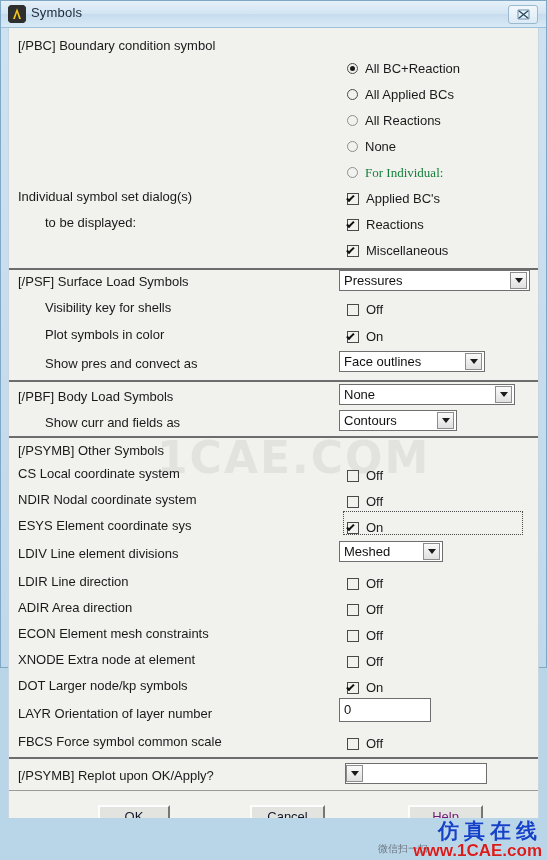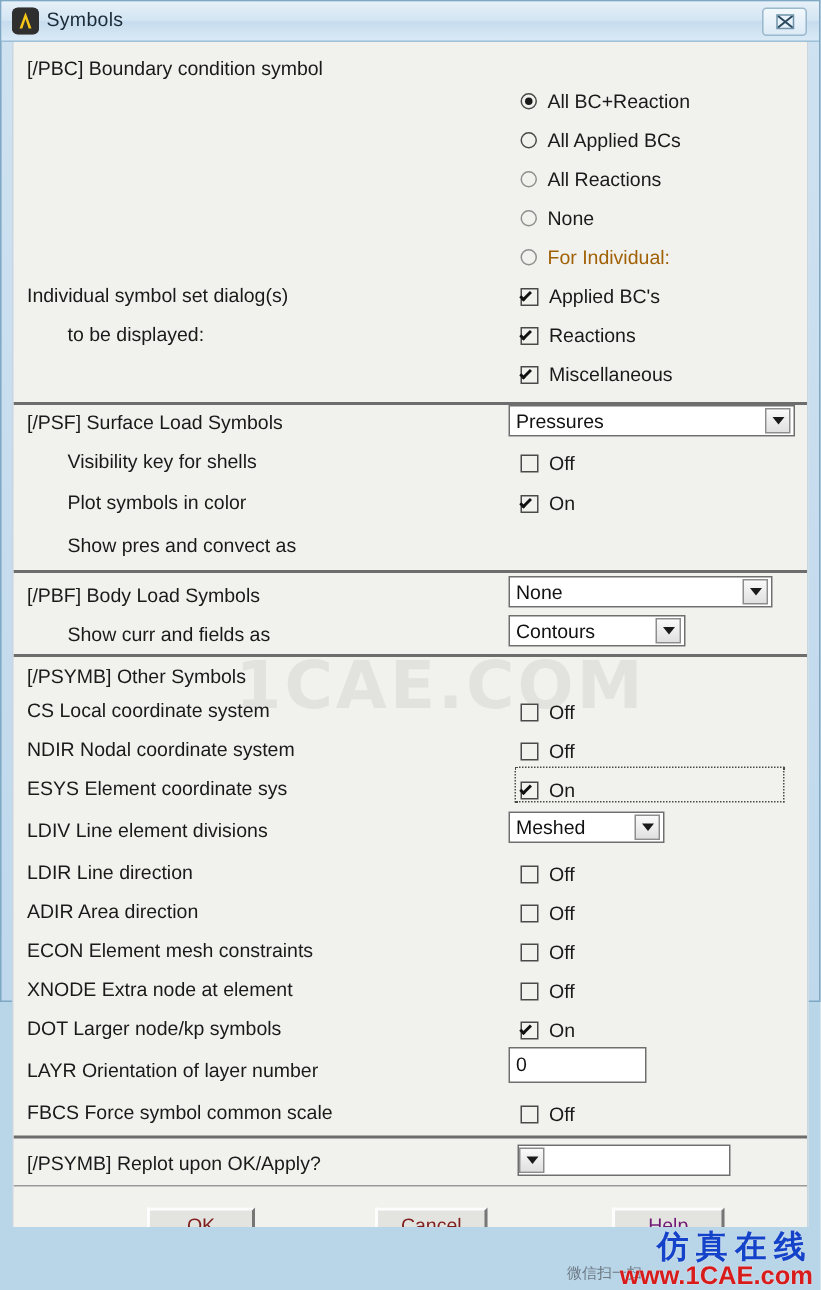--- a/index.html
+++ b/index.html
@@ -77,21 +77,21 @@
   }
   .cb.on:after{
     content:"";position:absolute;left:1px;top:4px;width:6px;height:2px;
     border-left:2px solid #111;border-bottom:2px solid #111;
     transform:rotate(-45deg);transform-origin:left bottom;
   }
   .opt-text{
     font-size:13px;color:#1a1a1a;margin-left:7px;vertical-align:middle;
     white-space:nowrap;
   }
-  .opt-text.dim{color:#a16207;}
+  .opt-text.dim{color:#15803d;font-family:Liberation Serif, serif;}
   
   .combo{
     position:absolute;height:21px;background:#ffffff;
     border:1px solid #6f6f6f;box-sizing:border-box;
     display:flex;align-items:center;cursor:pointer;gap:25px;
   }
   .combo .val{
     font-size:13px;color:#111;padding-left:4px;flex:1;
     white-space:nowrap;overflow:hidden;line-height:19px;
   }
@@ -117,21 +117,21 @@
   .focusframe{
     position:absolute;border:1px dotted #4a4a4a;box-sizing:border-box;
     pointer-events:none;
   }
   .btn{
     position:absolute;height:23px;
     background:#e3e3e0;
     border-top:2px solid #fdfdfd;border-left:2px solid #fdfdfd;
     border-right:2px solid #767676;border-bottom:2px solid #767676;
     box-sizing:border-box;
-    font-size:13px;color:#7f1d1d;
+    font-size:13px;color:#0f172a;
     display:flex;align-items:center;justify-content:center;
     cursor:pointer;
   }
   .btn.disabled{color:#701a75;}
   
   .wm-big{
     position:absolute;left:148px;top:404px;
     font-size:44px;font-weight:bold;letter-spacing:2px;
     color:rgba(150,150,150,.16);
     font-family:"DejaVu Sans",sans-serif;
@@ -228,20 +228,26 @@
     <div class="ctl" style="left:338px;top:272px;">
       <span class="cb"></span><span class="opt-text">Off</span>
     </div>
 
     <div class="lbl" style="left:36px;top:299px;">Plot symbols in color</div>
     <div class="ctl" style="left:338px;top:299px;">
       <span class="cb on"></span><span class="opt-text">On</span>
     </div>
 
     <div class="lbl" style="left:36px;top:328px;">Show pres and convect as</div>
+    <div class="combo" style="left:330px;top:323px;width:146px;">
+      <span class="val">Face outlines</span>
+      <span class="arrow">
+          <i></i>
+        </span>
+    </div>
 
     <div class="sep" style="top:352px;"></div>
 
     <div class="lbl" style="left:9px;top:361px;">[/PBF]  Body Load Symbols</div>
     <div class="combo" style="left:330px;top:356px;width:176px;">
       <span class="val">None</span>
       <span class="arrow">
           <i></i>
         </span>
     </div>

